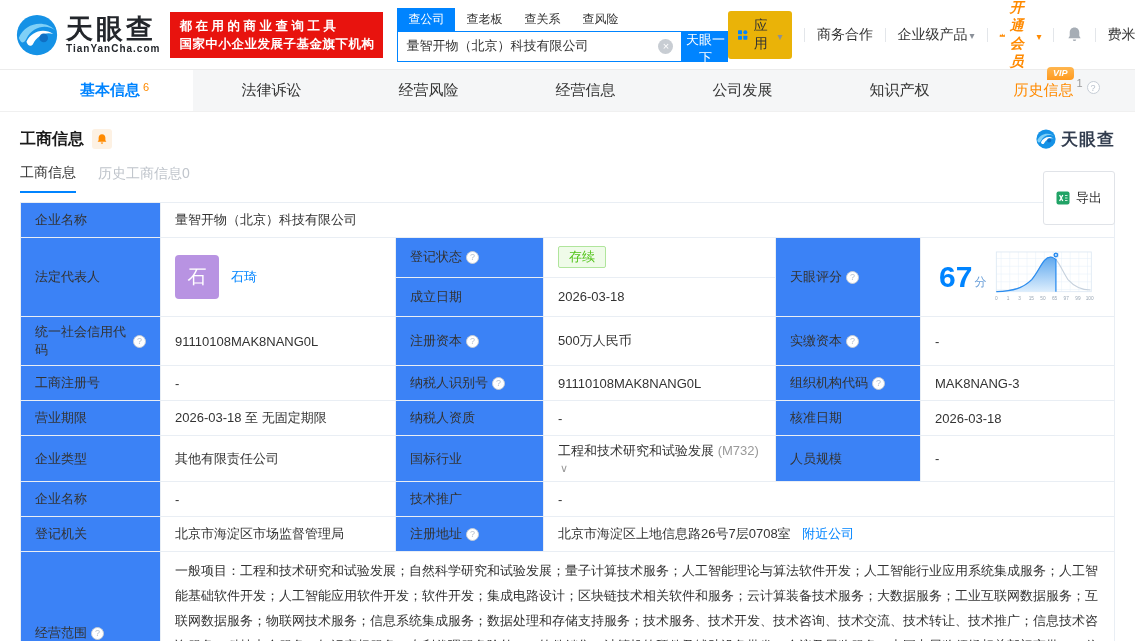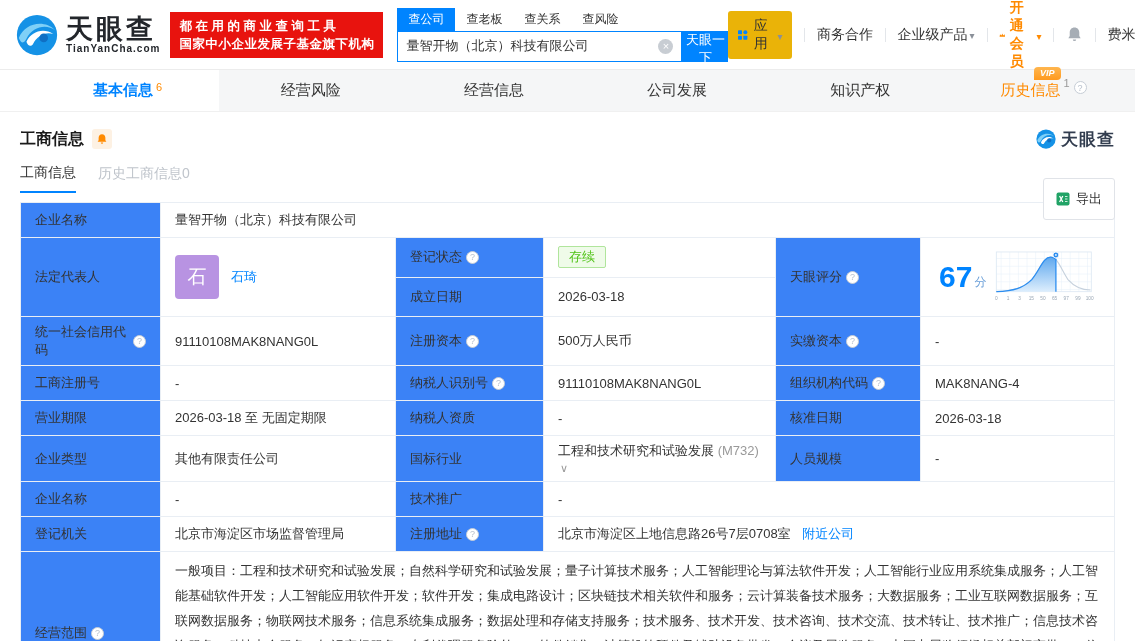--- a/index.html
+++ b/index.html
@@ -31,21 +31,21 @@
   .search-btn { width:46px; height:31px; background:#0084ff; color:#fff; border:none; font-size:13px;
     cursor:pointer; font-family:inherit; }
   .header-nav { margin-left:auto; display:flex; align-items:center; font-size:14px; }
   .apps-pill { display:flex; align-items:center; background:#eab308; border-radius:3px;
     padding:6px 10px; cursor:pointer; }
   .apps-pill span { margin:0 3px 0 6px; }
   .caret::after { content:"▾"; font-size:10px; color:#8a9099; margin-left:2px; }
   .caret-orange::after { content:"▾"; font-size:10px; color:#ff8a00; margin-left:2px; }
   .nav-sep { width:1px; height:14px; background:#e3e6ea; margin:0 12px; }
   .nav-item { cursor:pointer; white-space:nowrap; }
-  .nav-vip { color:#ff8a00; font-weight:bold; display:flex; align-items:center; cursor:pointer; }
+  .nav-vip { color:#ff8a00; font-weight:bold; display:flex; align-items:center; cursor:pointer;font-style:italic; }
   .nav-vip svg { margin-right:4px; }
   .bell-btn { cursor:pointer; display:flex; align-items:center; }
 
   
   .tabbar { height:42px; display:flex; background:#f5f6f7; border-bottom:1px solid #f0f0f0; }
   .tab { flex:1; display:flex; align-items:center; justify-content:center; font-size:15px;
     color:#333; cursor:pointer; position:relative; }
   .tab.active { background:#fff; color:#0084ff; font-weight:bold;padding-left:36px; }
   .tab sup { font-size:11px; margin-left:3px; transform:translateY(-4px); font-weight:normal; }
   .count-orange { color:#ff8a00; }
@@ -65,22 +65,22 @@
   .section-title { font-size:16px; font-weight:bold; color:#1a1a1a; }
   .bell-chip { width:20px; height:20px; background:#fdf1e3; border-radius:3px; margin-left:8px;
     display:flex; align-items:center; justify-content:center; cursor:pointer; }
   .watermark { margin-left:auto; display:flex; align-items:center; }
   .watermark .wm-text { font-size:17px; font-weight:bold; color:#323d4f; letter-spacing:1px; margin-left:4px; }
 
   .subtab-row { margin:10px 20px 8px; height:32px; display:flex; align-items:center; position:relative; }
   .subtab { font-size:14px; color:#333; margin-right:22px; padding-bottom:9px; cursor:pointer; }
   .subtab.active { border-bottom:2px solid #0084ff; }
   .subtab.inactive { color:#bfc4cb; }
-  .export-btn { position:absolute; right:0; top:16px; border:1px solid #e0e3e8; border-radius:3px;
-    padding:11px 12px; font-size:13px; display:flex; align-items:center; cursor:pointer; background:#fff; }
+  .export-btn { position:absolute; right:0; top:9px; border:1px solid #e0e3e8; border-radius:3px;
+    padding:17px 12px; font-size:13px; display:flex; align-items:center; cursor:pointer; background:#fff; }
   .export-btn span { margin-left:6px; }
 
   
   table.info { border-collapse:collapse; width:1095px; margin:0 20px; table-layout:fixed; }
   table.info td { border:1px solid #e9eef4; font-size:13px; color:#333; padding:6px 14px; height:35px;
     vertical-align:middle; overflow:hidden; }
   td.lbl { background:#3b82f6; }
   td.lbl .lbl-inner { display:flex; align-items:center; }
   .dash { color:#333; }
   .status-badge { display:inline-block; background:#effbe9; border:1px solid #b0e59c; color:#52c41a;
@@ -172,20 +172,23 @@
     </span>
   </div>
 </div>
 
 <div class="tabbar">
   <div class="tab active">
     <span>基本信息</span>
     <sup class="count-orange">6</sup>
   </div>
   <div class="tab">
+    <span>法律诉讼</span>
+  </div>
+  <div class="tab">
     <span>经营风险</span>
   </div>
   <div class="tab">
     <span>经营信息</span>
   </div>
   <div class="tab">
     <span>公司发展</span>
   </div>
   <div class="tab">
     <span>知识产权</span>
@@ -353,21 +356,21 @@
             <span class="help"></span>
           </div>
         </td>
     <td>91110108MAK8NANG0L</td>
     <td class="lbl">
           <div class="lbl-inner">
             <span>组织机构代码</span>
             <span class="help"></span>
           </div>
         </td>
-    <td>MAK8NANG-4</td>
+    <td>MAK8NANG-3</td>
   </tr>
   <tr>
     <td class="lbl">
           <div class="lbl-inner">
             <span>营业期限</span>
           </div>
         </td>
     <td>2026-03-18 至 无固定期限</td>
     <td class="lbl">
           <div class="lbl-inner">

